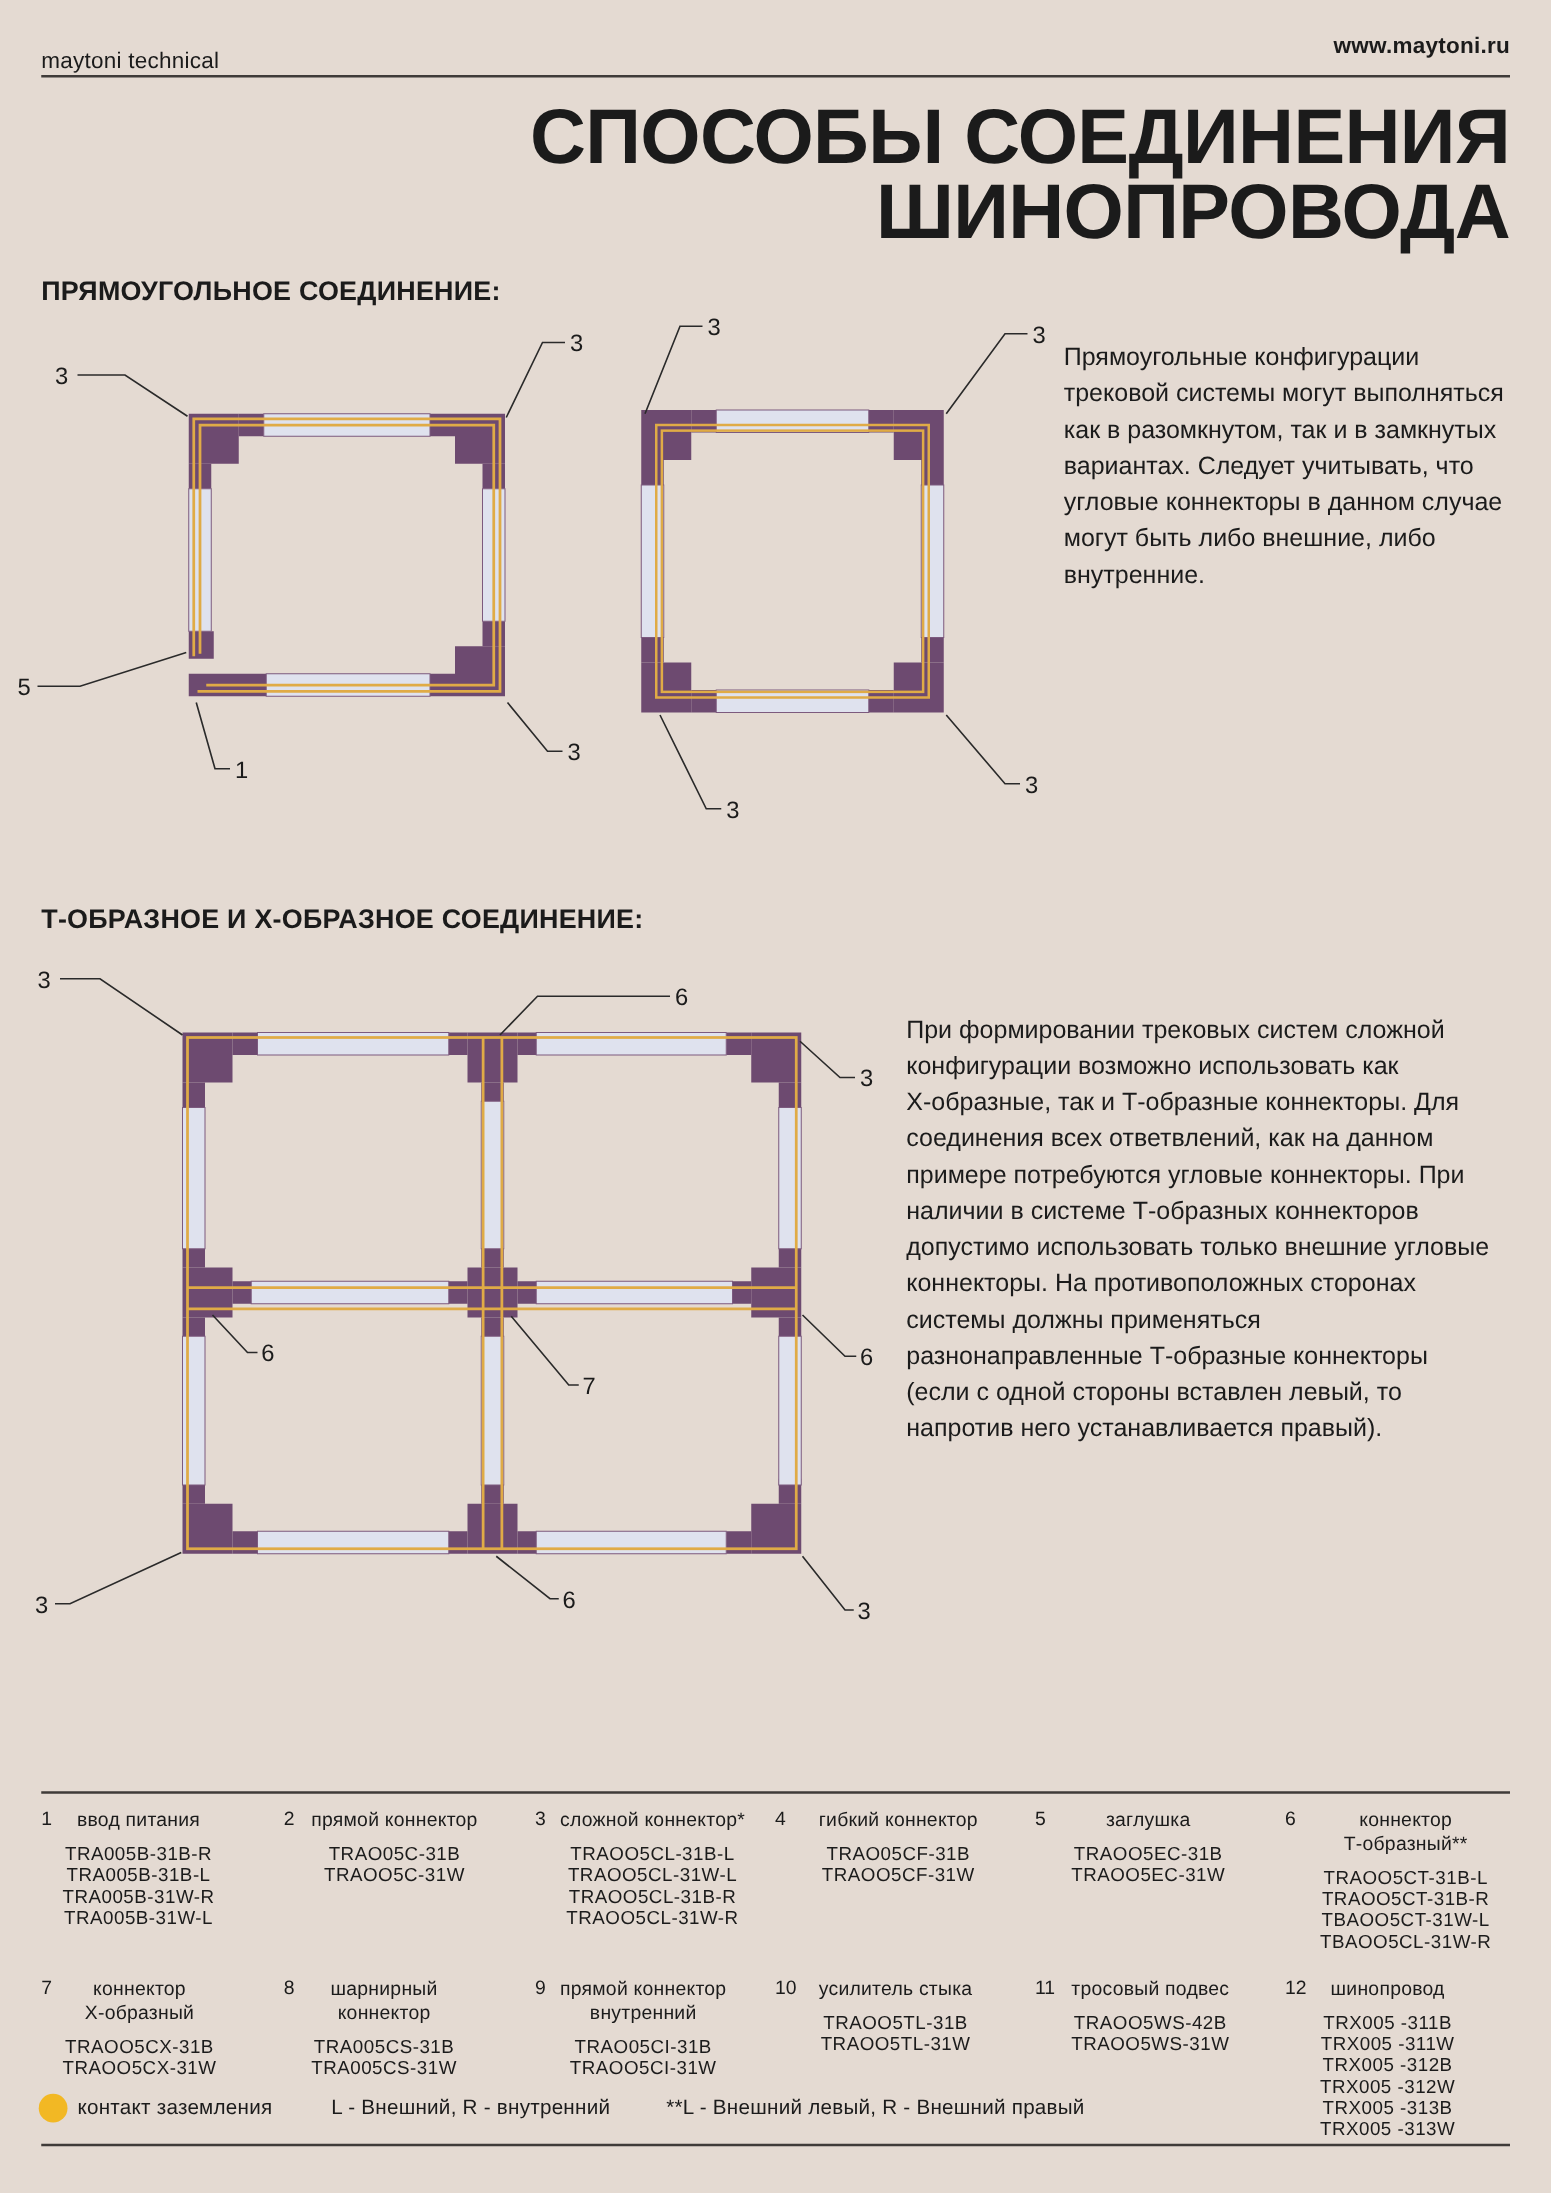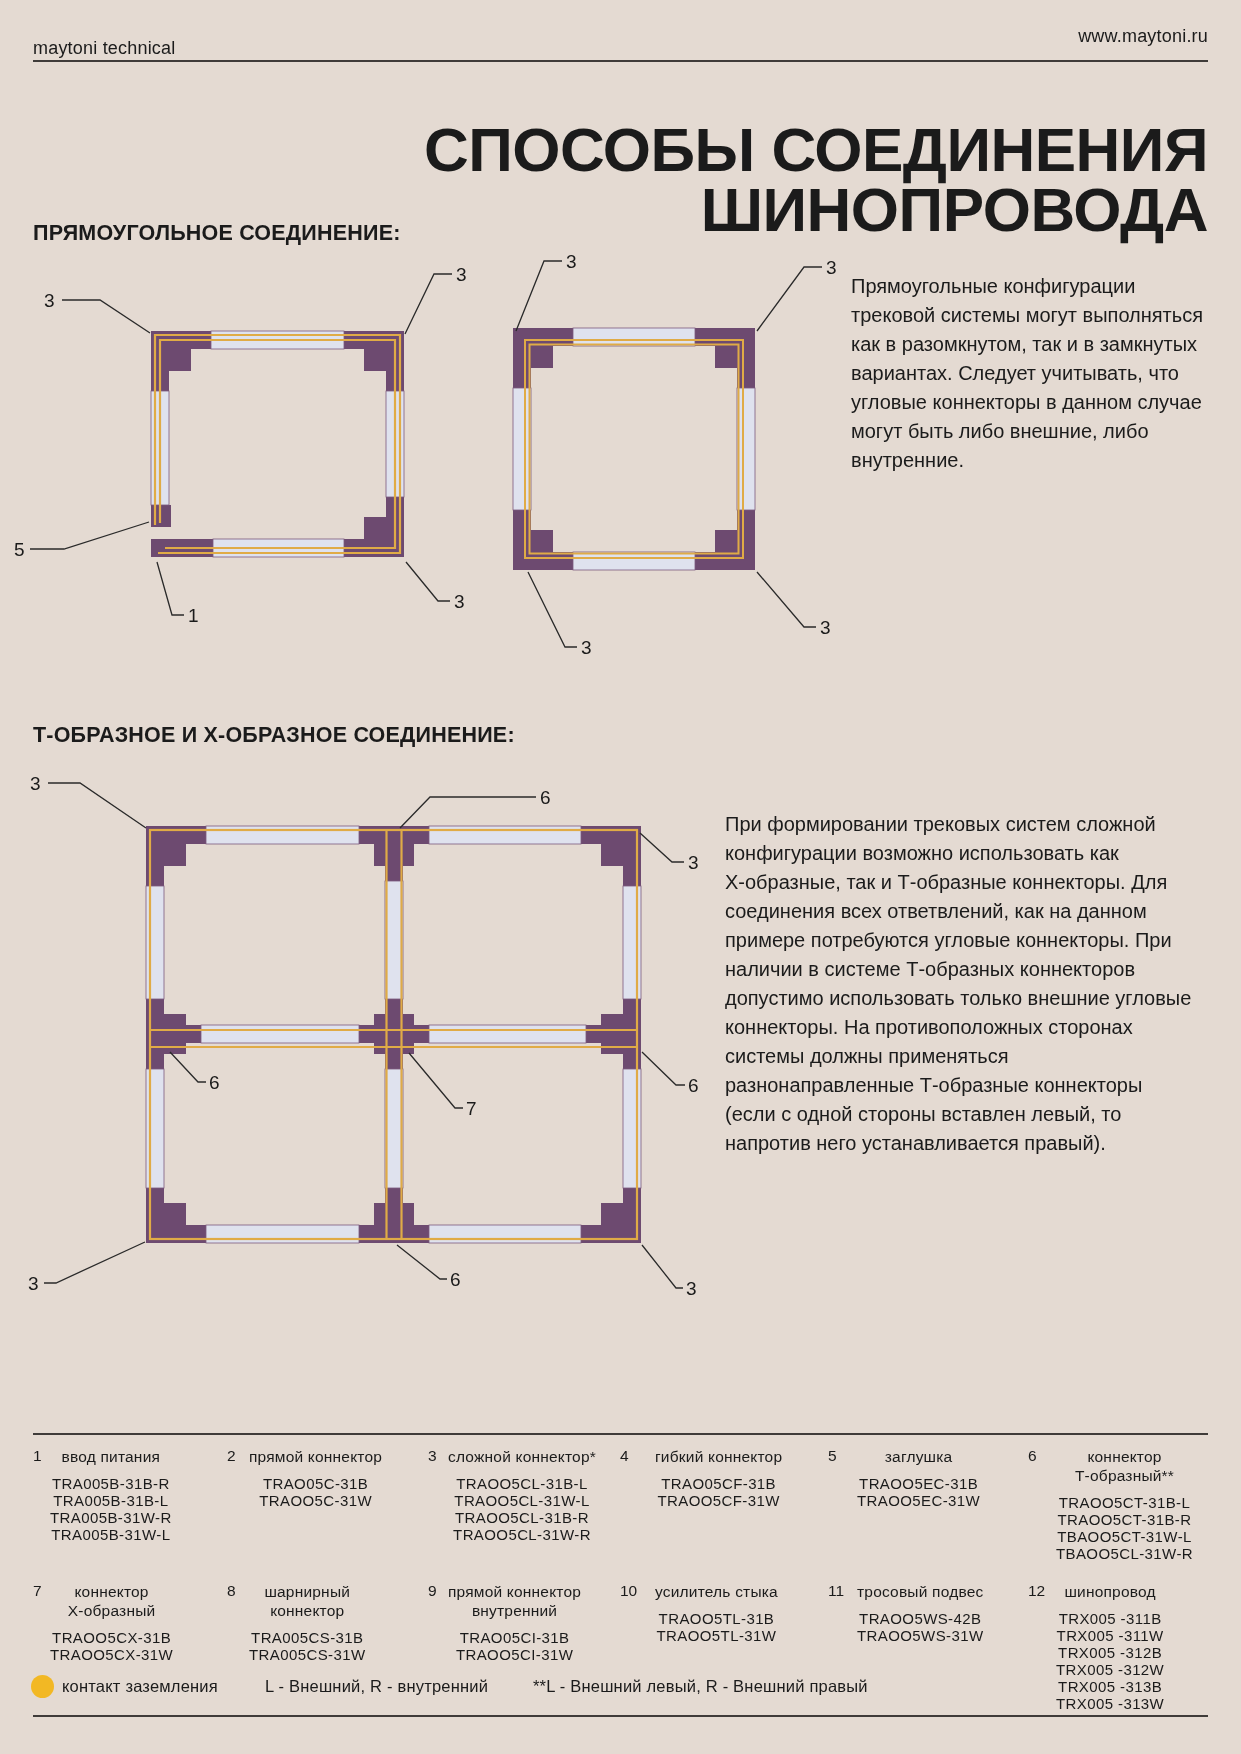--- a/index.html
+++ b/index.html
@@ -5,24 +5,24 @@
   html,body{margin:0;padding:0;}
   body{
     width:1241px;height:1754px;position:relative;overflow:hidden;
     background:#e4dad2;color:#1b1b1b;
     font-family:"Liberation Sans", sans-serif;
   }
   .abs{position:absolute;}
   .pre{white-space:pre-line;}
   .rule{position:absolute;left:33px;width:1175px;height:2px;background:#3f3b39;}
   .hdr-left{left:33px;top:38px;font-size:18px;letter-spacing:.2px;}
-  .hdr-right{right:33px;top:26px;font-size:18px;letter-spacing:.2px;}
+  .hdr-right{right:33px;top:26px;font-size:18px;letter-spacing:.2px;font-weight:bold;}
   .title{
     right:33px;top:80px;text-align:right;font-size:62px;line-height:60px;
-    font-weight:600;letter-spacing:-.5px;margin-top:40px;
+    font-weight:600;letter-spacing:-.5px;
   }
   .sec-h{left:33px;font-size:21.5px;font-weight:700;letter-spacing:.2px;}
   .para{font-size:20px;line-height:29px;}
   .p1{left:851px;top:272px;width:380px;}
   .p2{left:725px;top:810px;width:495px;}
   svg.diagrams{position:absolute;left:0;top:0;pointer-events:none;}
   .callout{font-size:19px;fill:#1b1b1b;font-family:"Liberation Sans",sans-serif;}
   .parts{position:absolute;left:0;top:0;width:1241px;height:0;}
   .part{position:absolute;display:flex;align-items:flex-start;font-size:15.5px;}
   .pnum{flex:none;display:inline-block;}

